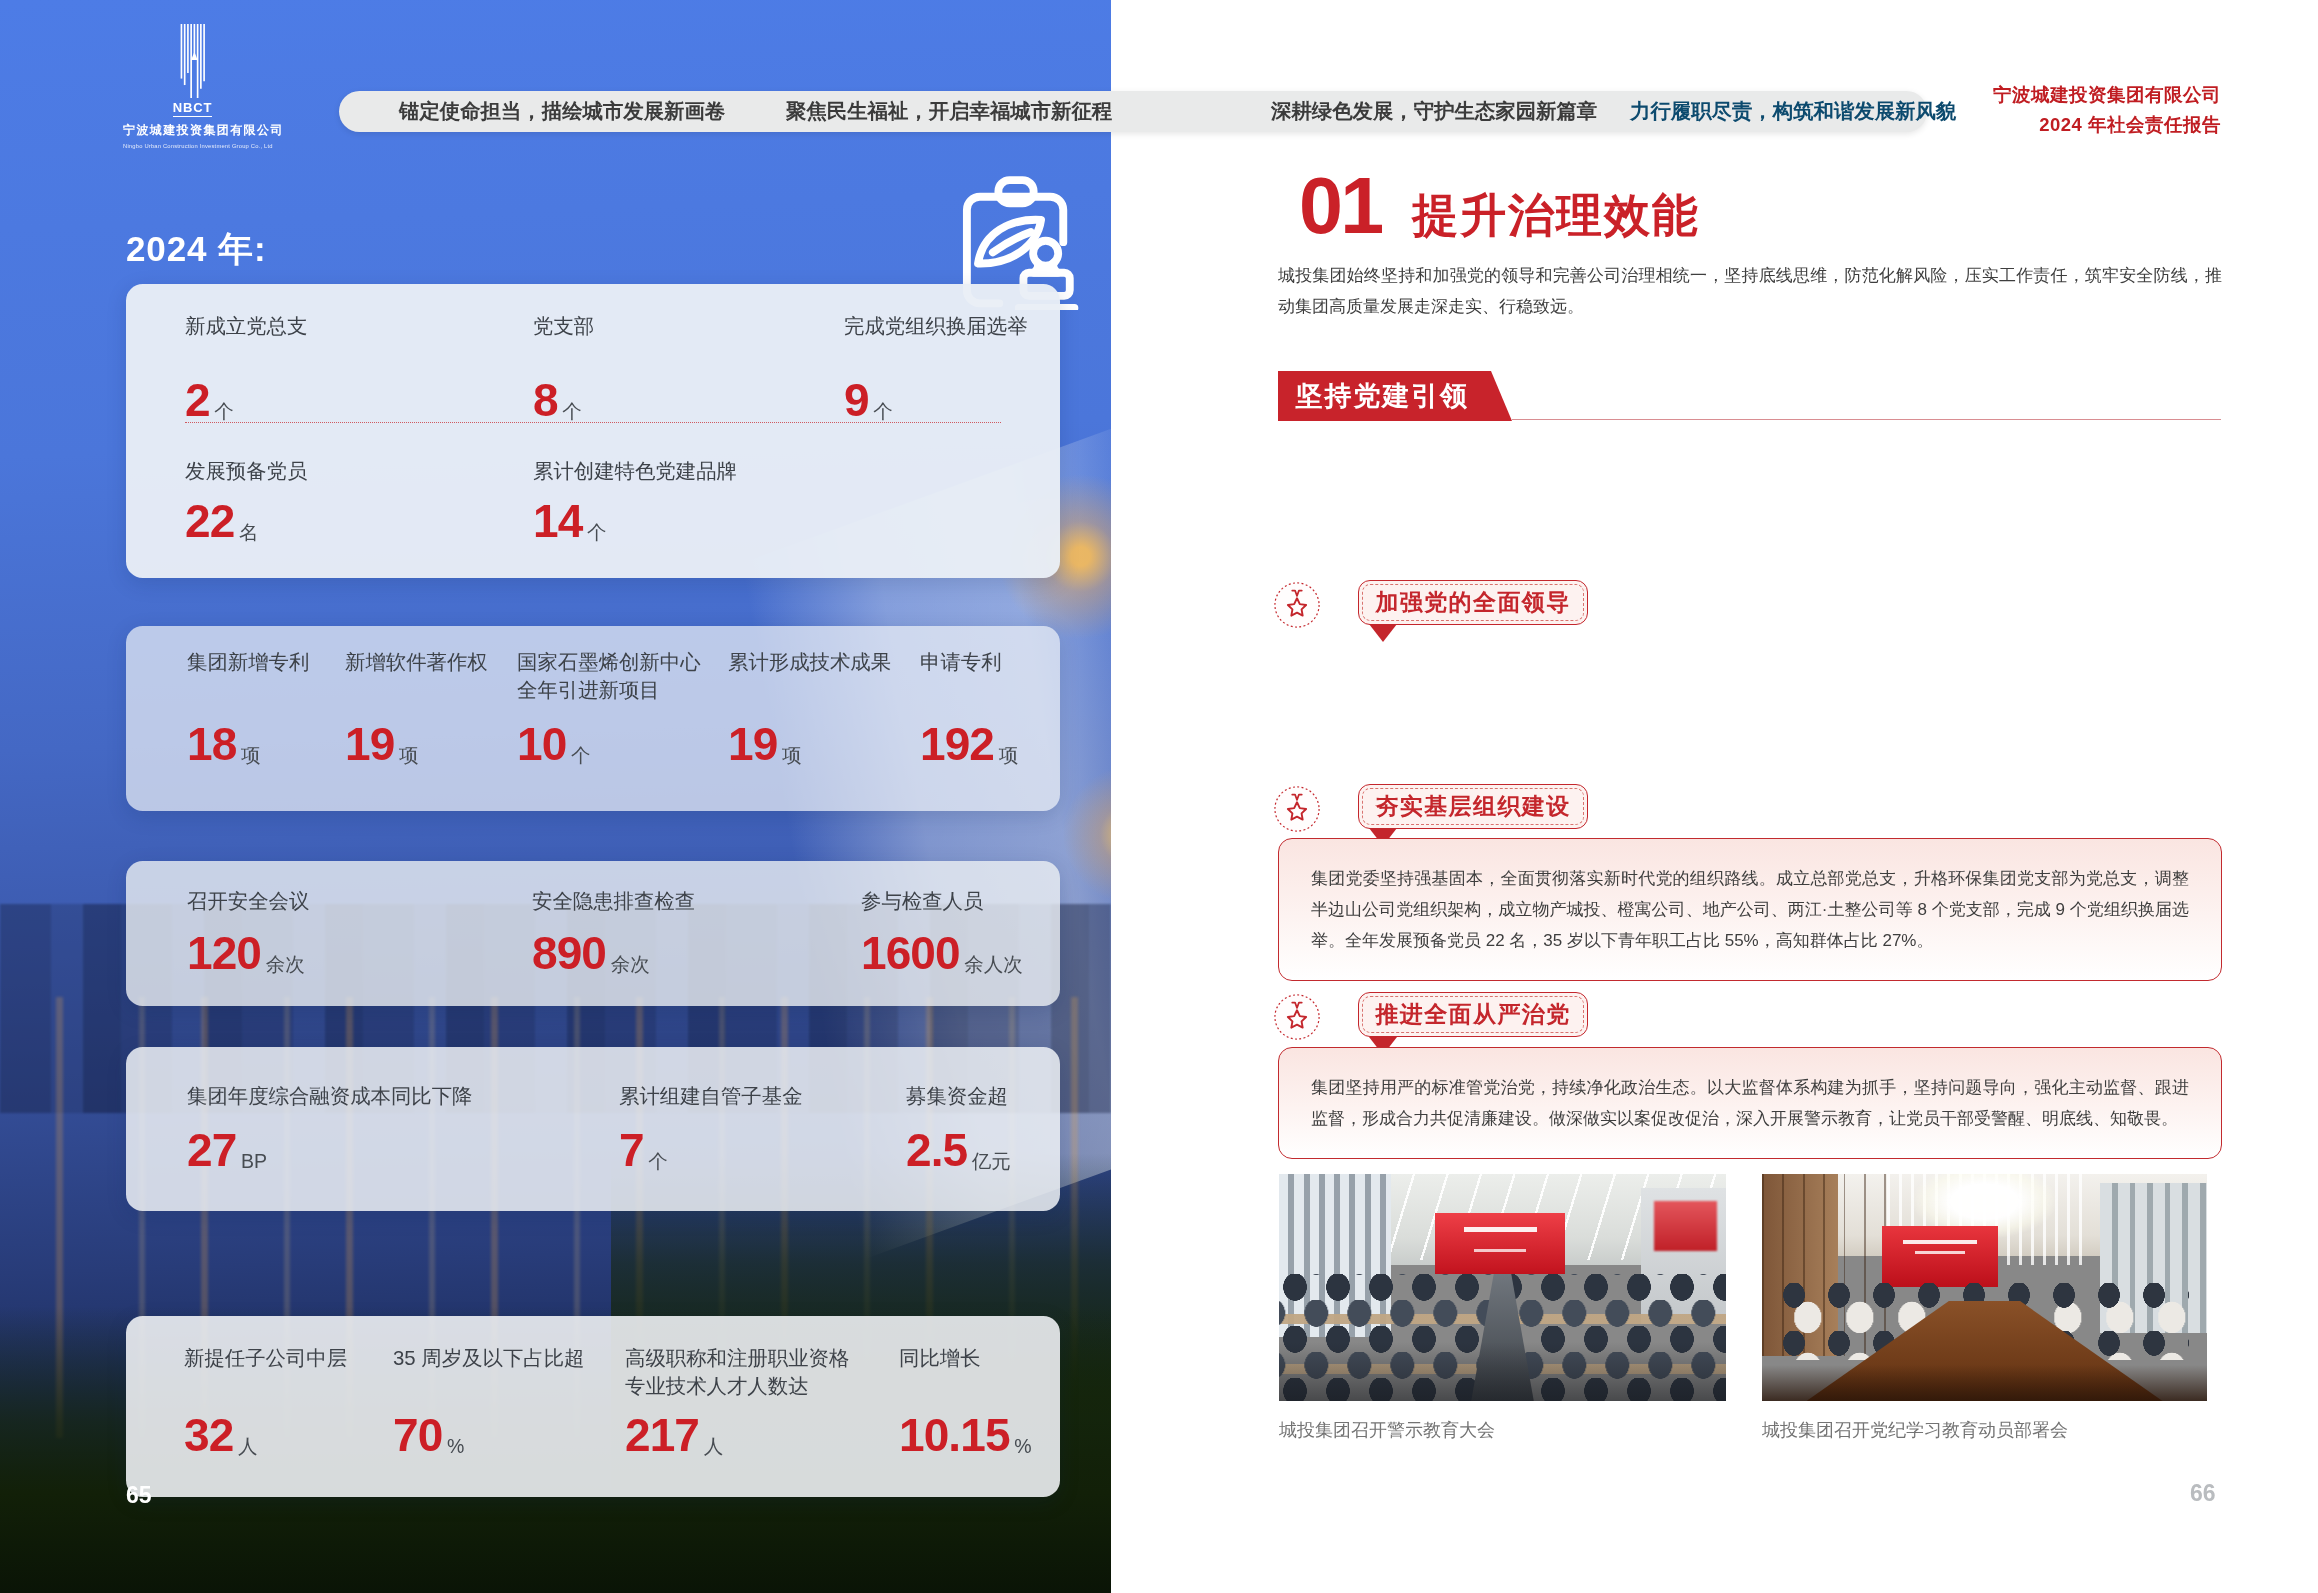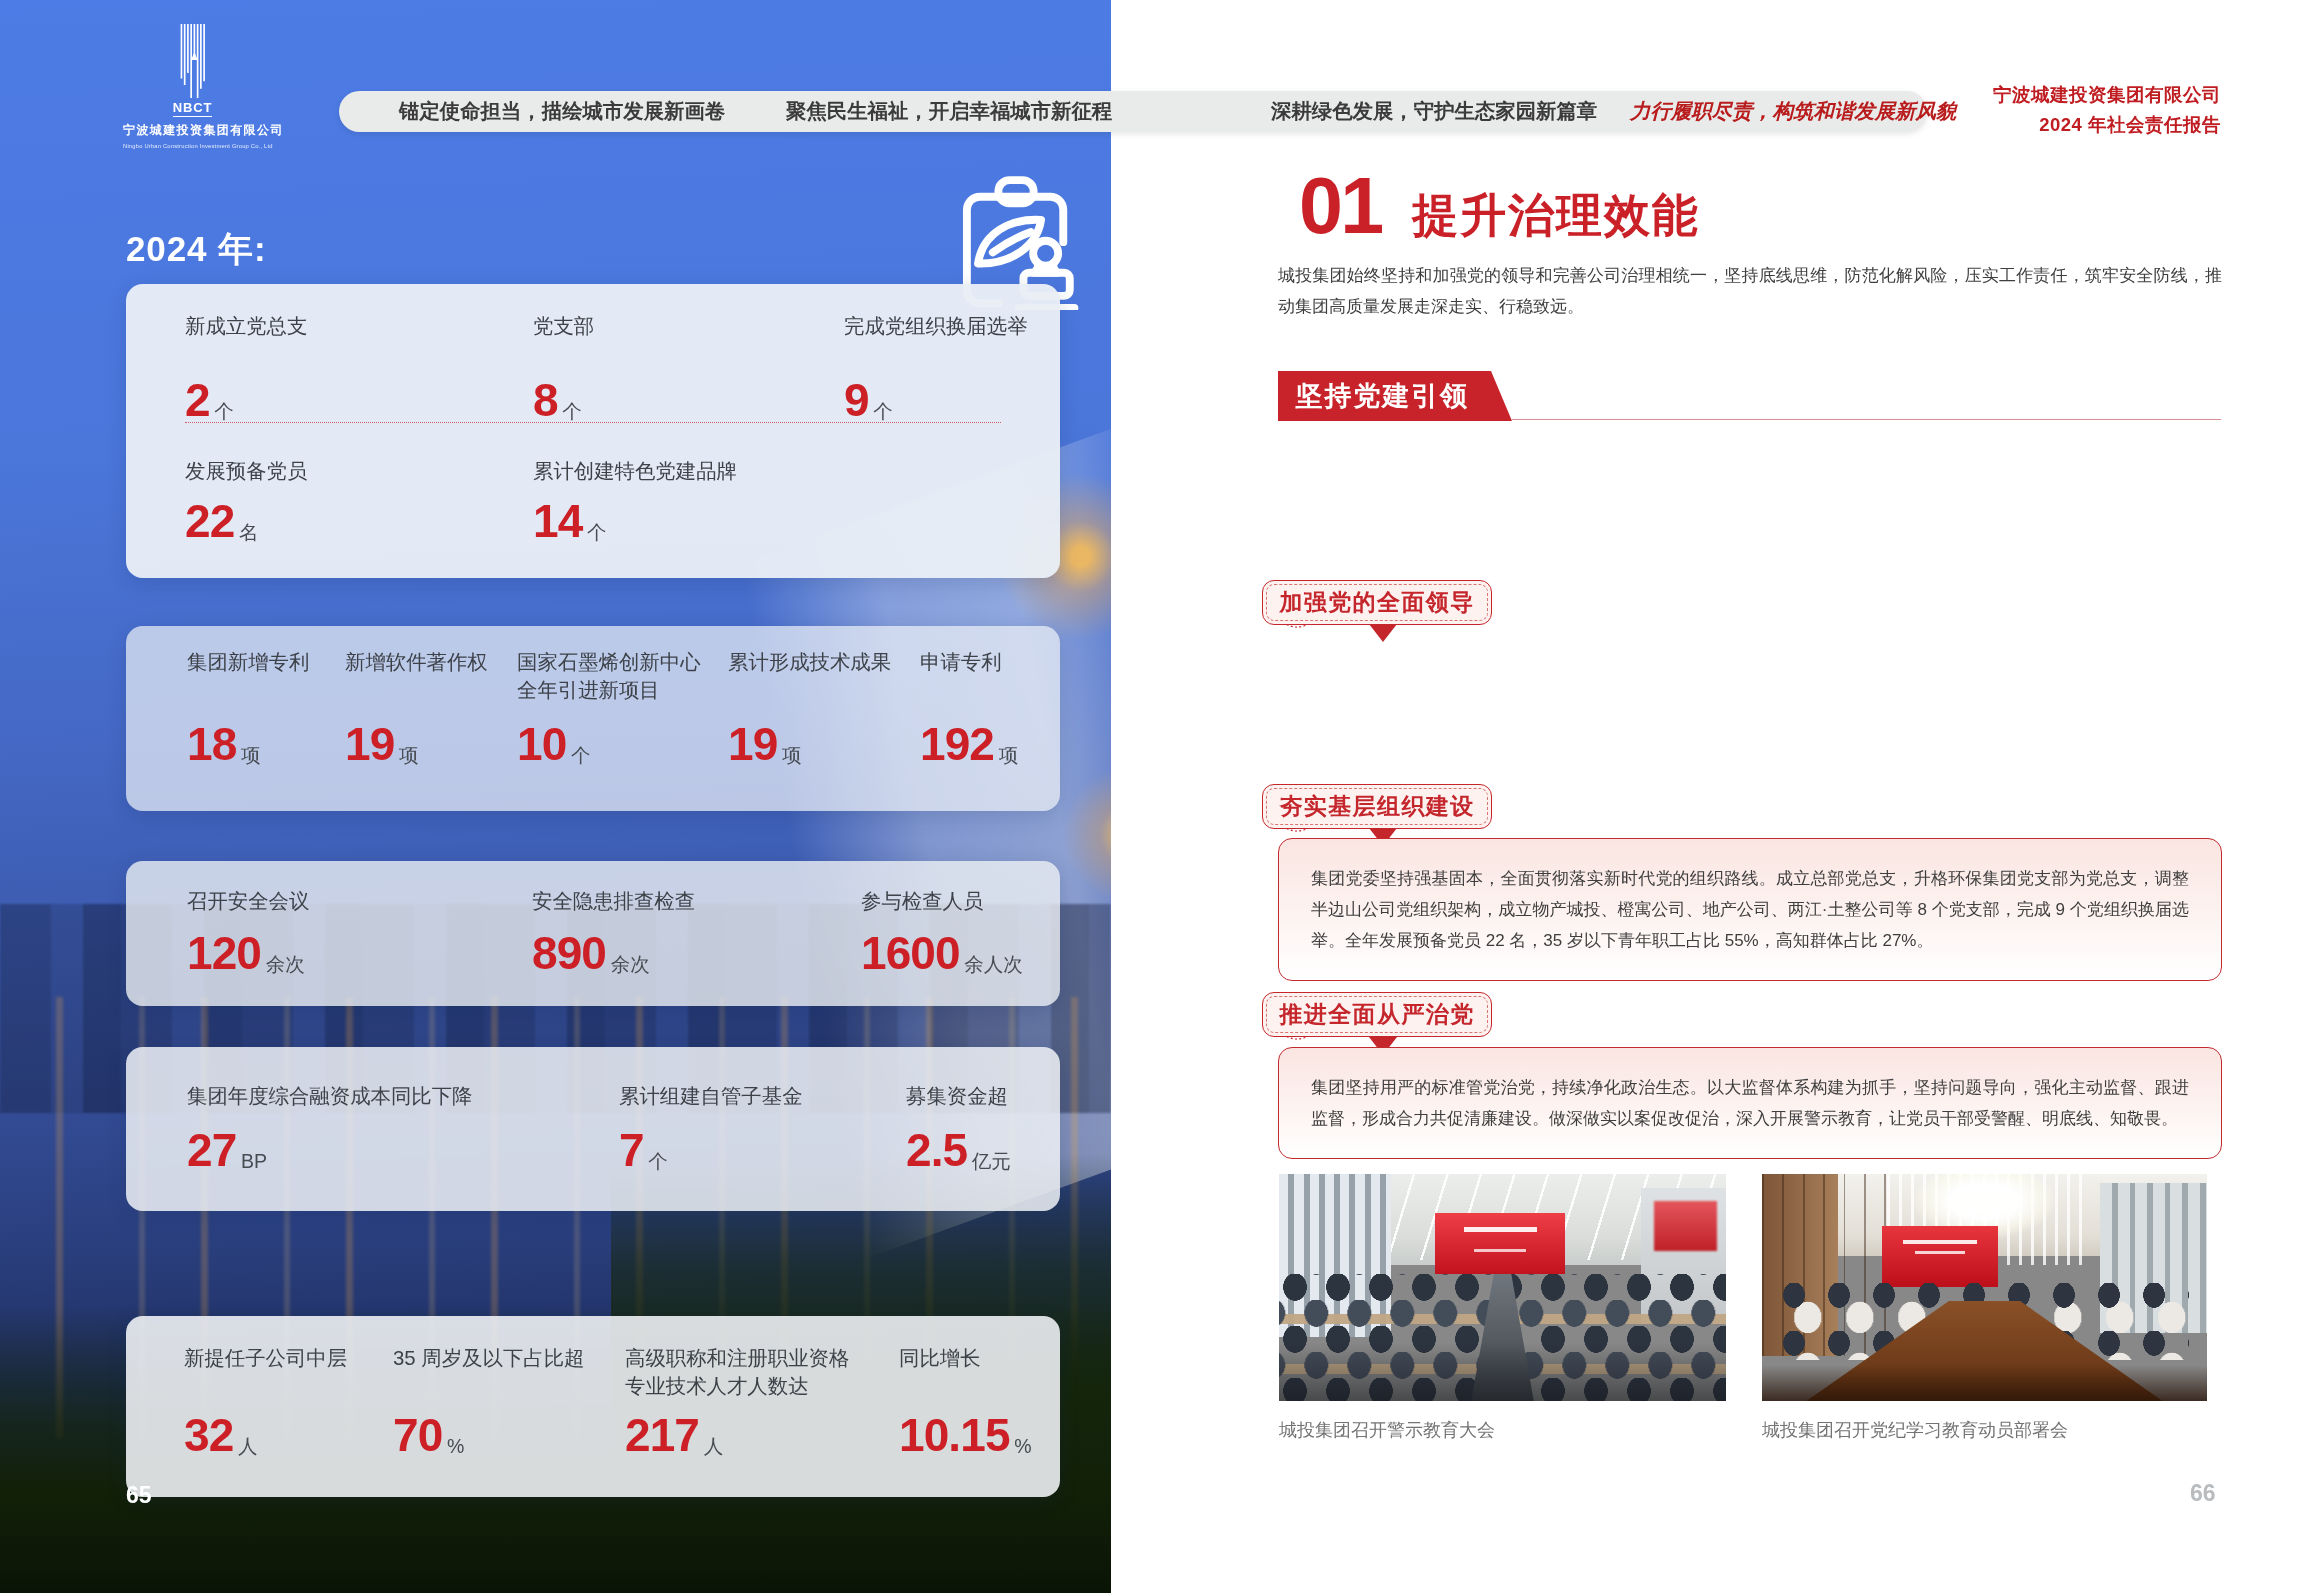--- a/index.html
+++ b/index.html
@@ -30,21 +30,21 @@
   
   .logo{position:absolute;left:123px;top:24px;width:139px;color:#ffffff;text-align:center;}
   .logo svg{display:block;margin:0 auto;}
   .logo-abbr{font-size:13px;font-weight:bold;letter-spacing:0.9px;border-bottom:1.4px solid #fff;display:inline-block;padding-bottom:0.9px;margin-top:1.9px;}
   .logo-cn{font-size:12px;font-weight:bold;letter-spacing:1.4px;margin-top:5.6px;white-space:nowrap;}
   .logo-en{font-size:5.8px;letter-spacing:0.2px;opacity:.85;margin-top:3.2px;white-space:nowrap;}
 
   
   .band{position:absolute;left:339px;top:91px;width:1588px;height:41px;border-radius:20.4px;background:#e9eaea;box-shadow:0 1.9px 6.5px rgba(0,0,0,.10);}
   .band .slogan{position:absolute;top:0;height:41px;line-height:41px;font-size:20.4px;font-weight:bold;color:#3b3b3b;white-space:nowrap;}
-  .band .slogan.red{color:#b91c1c;font-style:italic;}
+  .band .slogan.red{color:#0c4a6e;}
 
   
   .report-title{position:absolute;left:1669px;top:80px;width:552px;text-align:right;color:#c01d22;font-weight:bold;font-size:18.5px;line-height:30px;letter-spacing:0.5px;}
 
   
   .clipboard-icon{position:absolute;left:953px;top:166px;}
 
   
   .year-heading{position:absolute;left:126px;top:226px;color:#ffffff;font-size:35px;font-weight:bold;letter-spacing:0.9px;}
 
@@ -74,21 +74,21 @@
   .chapter-title{font-size:46px;line-height:46px;font-weight:bold;color:#ca2128;margin-left:31px;padding-bottom:2.8px;letter-spacing:1.9px;}
   .body-text{font-size:17px;line-height:31px;color:#3e3e3e;text-align:justify;}
   .chapter-intro{position:absolute;left:1278px;top:260px;width:944px;}
   .section-banner{position:absolute;left:1278px;top:371px;width:234px;height:50px;background:#c8232b;
     clip-path:polygon(0 0,213px 0,234px 50px,0 50px);}
   .section-banner span{display:block;padding-left:17.6px;line-height:50px;font-size:27px;font-weight:bold;color:#ffffff;letter-spacing:1.9px;}
   .section-underline{position:absolute;left:1512px;top:419px;width:709px;height:1.4px;background:#d98e92;}
   .section-lead{position:absolute;left:1278px;top:446px;width:944px;}
 
   .sub-icon{position:absolute;left:1273px;width:48px;height:48px;}
-  .sub-pill{position:absolute;left:1262px;width:230px;height:45px;background:#fdf2f0;border:1.4px solid #c4262c;border-radius:12px;box-sizing:border-box;}
+  .sub-pill{position:absolute;left:1358px;width:230px;height:45px;background:#fdf2f0;border:1.4px solid #c4262c;border-radius:12px;box-sizing:border-box;}
   .sub-pill::before{content:"";position:absolute;left:3.2px;right:3.2px;top:3.2px;bottom:3.2px;border:0.9px dashed #d8736f;border-radius:8.3px;}
   .sub-pill span{display:block;text-align:center;line-height:42px;font-size:23px;font-weight:bold;color:#c4262c;letter-spacing:1.4px;}
   .sub-pointer{position:absolute;left:1369px;width:0;height:0;border-left:14px solid transparent;border-right:14px solid transparent;border-top:18.5px solid #c4262c;}
   .sub-box{position:absolute;left:1278px;width:944px;border:1.4px solid #c22a2e;border-radius:14px;box-sizing:border-box;
     background:linear-gradient(180deg,#fae5e1 0%,#fdf3f1 55%,#ffffff 100%);padding:24px 32px;}
 
   
   .photo{position:absolute;top:1174px;height:227px;overflow:hidden;background:#888;}
   .photo1{left:1279px;width:447px;}
   .photo2{left:1762px;width:445px;}

